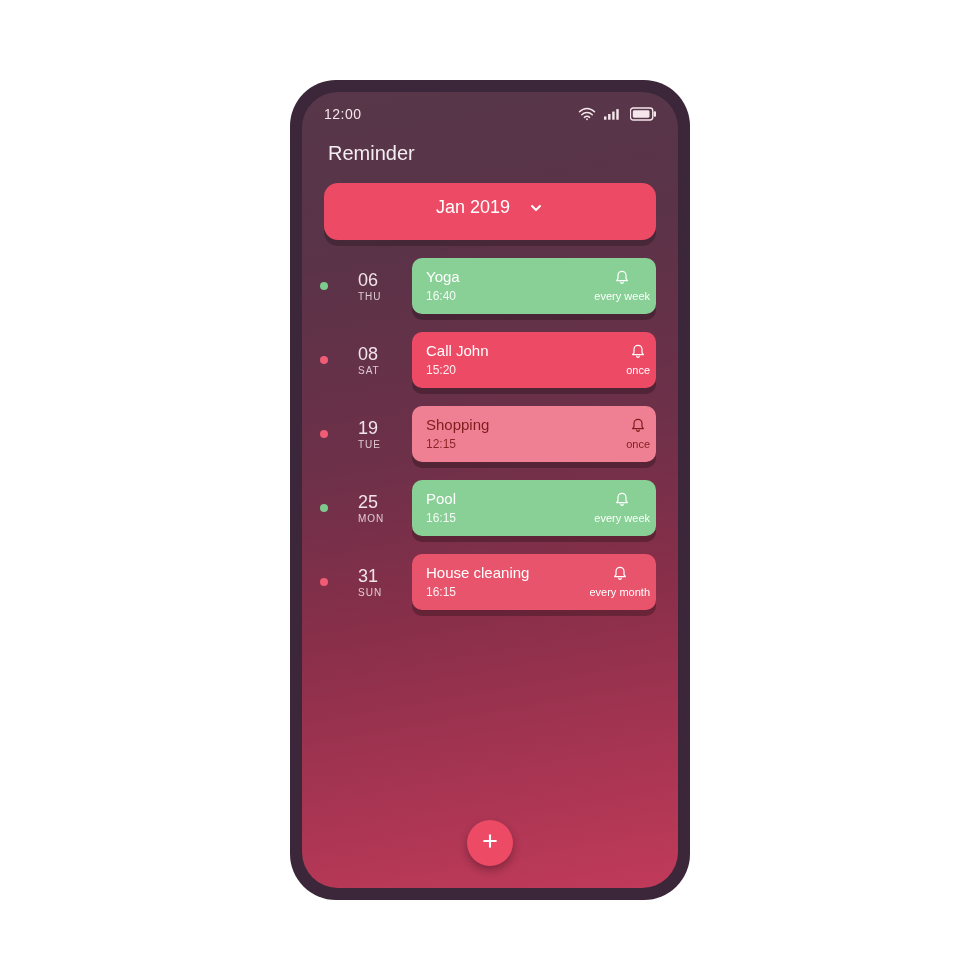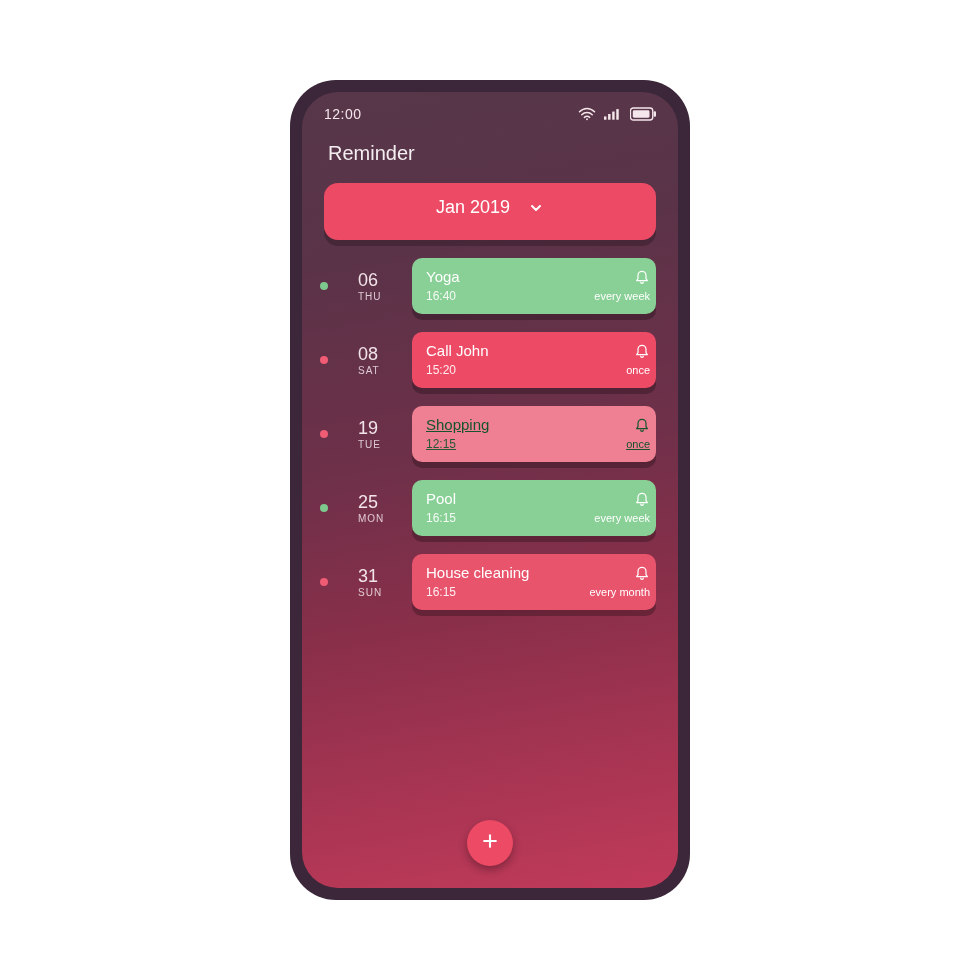--- a/index.html
+++ b/index.html
@@ -105,27 +105,27 @@
     border-radius: 10px;
     padding: 10px 6px 10px 14px;
     box-shadow: 0 6px 0 rgba(0,0,0,0.25);
     display: flex;
     justify-content: space-between;
     align-items: flex-start;
     min-height: 56px;
   }
   .card.green { background: #88d095; color: #ffffff; }
   .card.pink  { background: #ed4a65; color: #ffffff; }
-  .card.lpink { background: #ef8093; color: #14532d; text-decoration: underline; }
+  .card.lpink { background: #ef8093; color: #7f1d1d; }
   .card.pink2 { background: #e9546d; color: #ffffff; }
 
   .card-left .title { font-size: 15px; }
   .card-left .time  { font-size: 12px; opacity: .9; margin-top: 4px; }
   .card-right {
-    display: flex; flex-direction: column; align-items: flex-end;
+    display: flex; flex-direction: column; align-items: center;
     gap: 4px; font-size: 11px;
   }
   .bell { width: 16px; height: 16px; }
 
   .fab {
     position: absolute;
     left: 50%; transform: translateX(-50%);
     bottom: 22px;
     width: 46px; height: 46px;
     border-radius: 50%;

